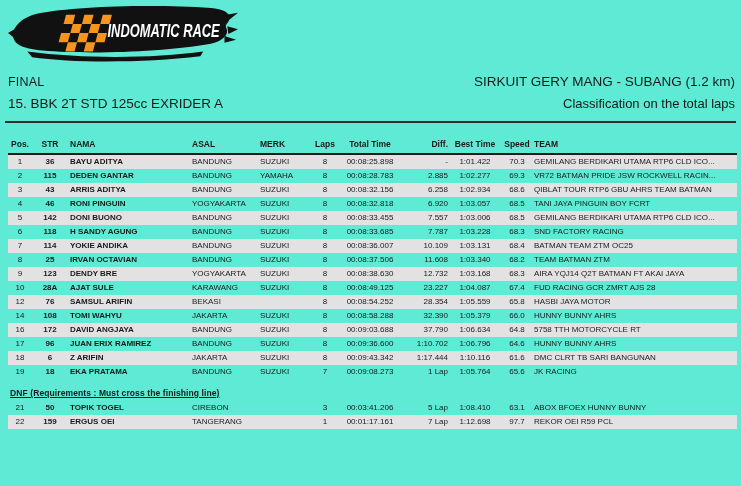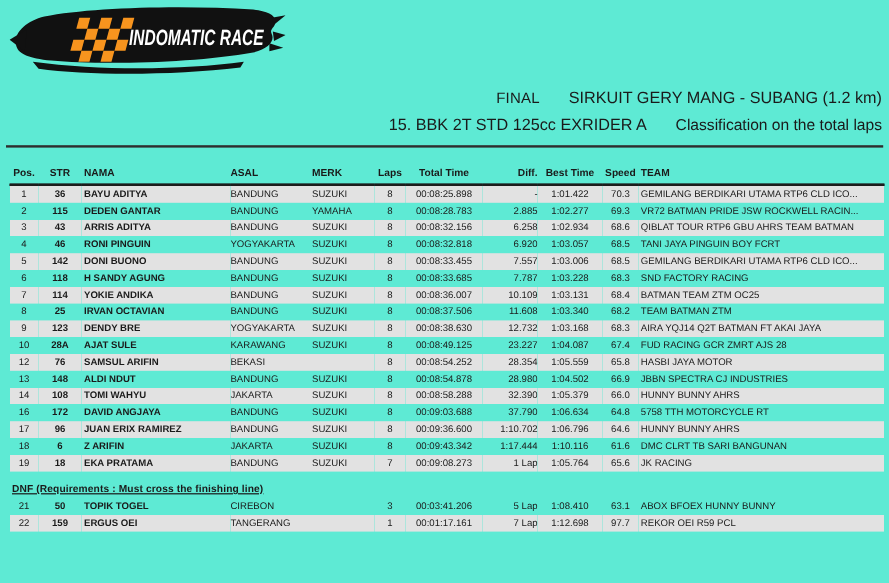--- a/index.html
+++ b/index.html
@@ -4,24 +4,24 @@
 <style>
   html,body{margin:0;padding:0;background:#fff;}
   .page{position:relative;width:741px;height:486px;background:#5eead4;overflow:hidden;
         font-family:"Liberation Sans", sans-serif;color:#1a1a1a;}
 
   
   .logo{position:absolute;left:8px;top:4px;width:230px;height:64px;}
 
   
   .titles{position:absolute;left:8px;right:6px;top:74px;}
-  .title-line{display:flex;justify-content:flex-end;align-items:baseline;margin-bottom:7px;gap:24px;}
+  .title-line{display:flex;justify-content:space-between;align-items:baseline;margin-bottom:7px;gap:24px;}
   .t-session{font-size:12.5px;letter-spacing:.2px;}
   .t-circuit{font-size:13.5px;}
-  .t-class{font-size:13.5px;margin-left:40px;}
+  .t-class{font-size:13.5px;}
   .t-classif{font-size:13px;}
   .rule{position:absolute;left:5px;right:5px;top:121px;border-top:2px solid #2e2e2e;}
 
   
   .tablewrap{position:absolute;left:8px;top:136px;width:729px;}
   table{border-collapse:collapse;table-layout:fixed;width:729px;}
   col.c-pos{width:24px}col.c-str{width:36px}col.c-nama{width:124px}col.c-asal{width:68px}
   col.c-merk{width:52px}col.c-laps{width:26px}col.c-total{width:64px}col.c-diff{width:46px}
   col.c-best{width:54px}col.c-speed{width:30px}col.c-team{width:205px}
   th{font-size:8.5px;font-weight:bold;padding:3px 0 4px;border-bottom:2px solid #1c1c1c;
@@ -258,33 +258,20 @@
             <td class="col-asal">BEKASI</td>
             <td class="col-merk"></td>
             <td class="col-laps">8</td>
             <td class="col-total">00:08:54.252</td>
             <td class="col-diff">28.354</td>
             <td class="col-best">1:05.559</td>
             <td class="col-speed">65.8</td>
             <td class="col-team">HASBI JAYA MOTOR</td>
           </tr>
           <tr>
-            <td class="col-pos">13</td>
-            <td class="col-str">148</td>
-            <td class="col-nama">ALDI NDUT</td>
-            <td class="col-asal">BANDUNG</td>
-            <td class="col-merk">SUZUKI</td>
-            <td class="col-laps">8</td>
-            <td class="col-total">00:08:54.878</td>
-            <td class="col-diff">28.980</td>
-            <td class="col-best">1:04.502</td>
-            <td class="col-speed">66.9</td>
-            <td class="col-team">JBBN SPECTRA CJ INDUSTRIES</td>
-          </tr>
-          <tr>
             <td class="col-pos">14</td>
             <td class="col-str">108</td>
             <td class="col-nama">TOMI WAHYU</td>
             <td class="col-asal">JAKARTA</td>
             <td class="col-merk">SUZUKI</td>
             <td class="col-laps">8</td>
             <td class="col-total">00:08:58.288</td>
             <td class="col-diff">32.390</td>
             <td class="col-best">1:05.379</td>
             <td class="col-speed">66.0</td>

